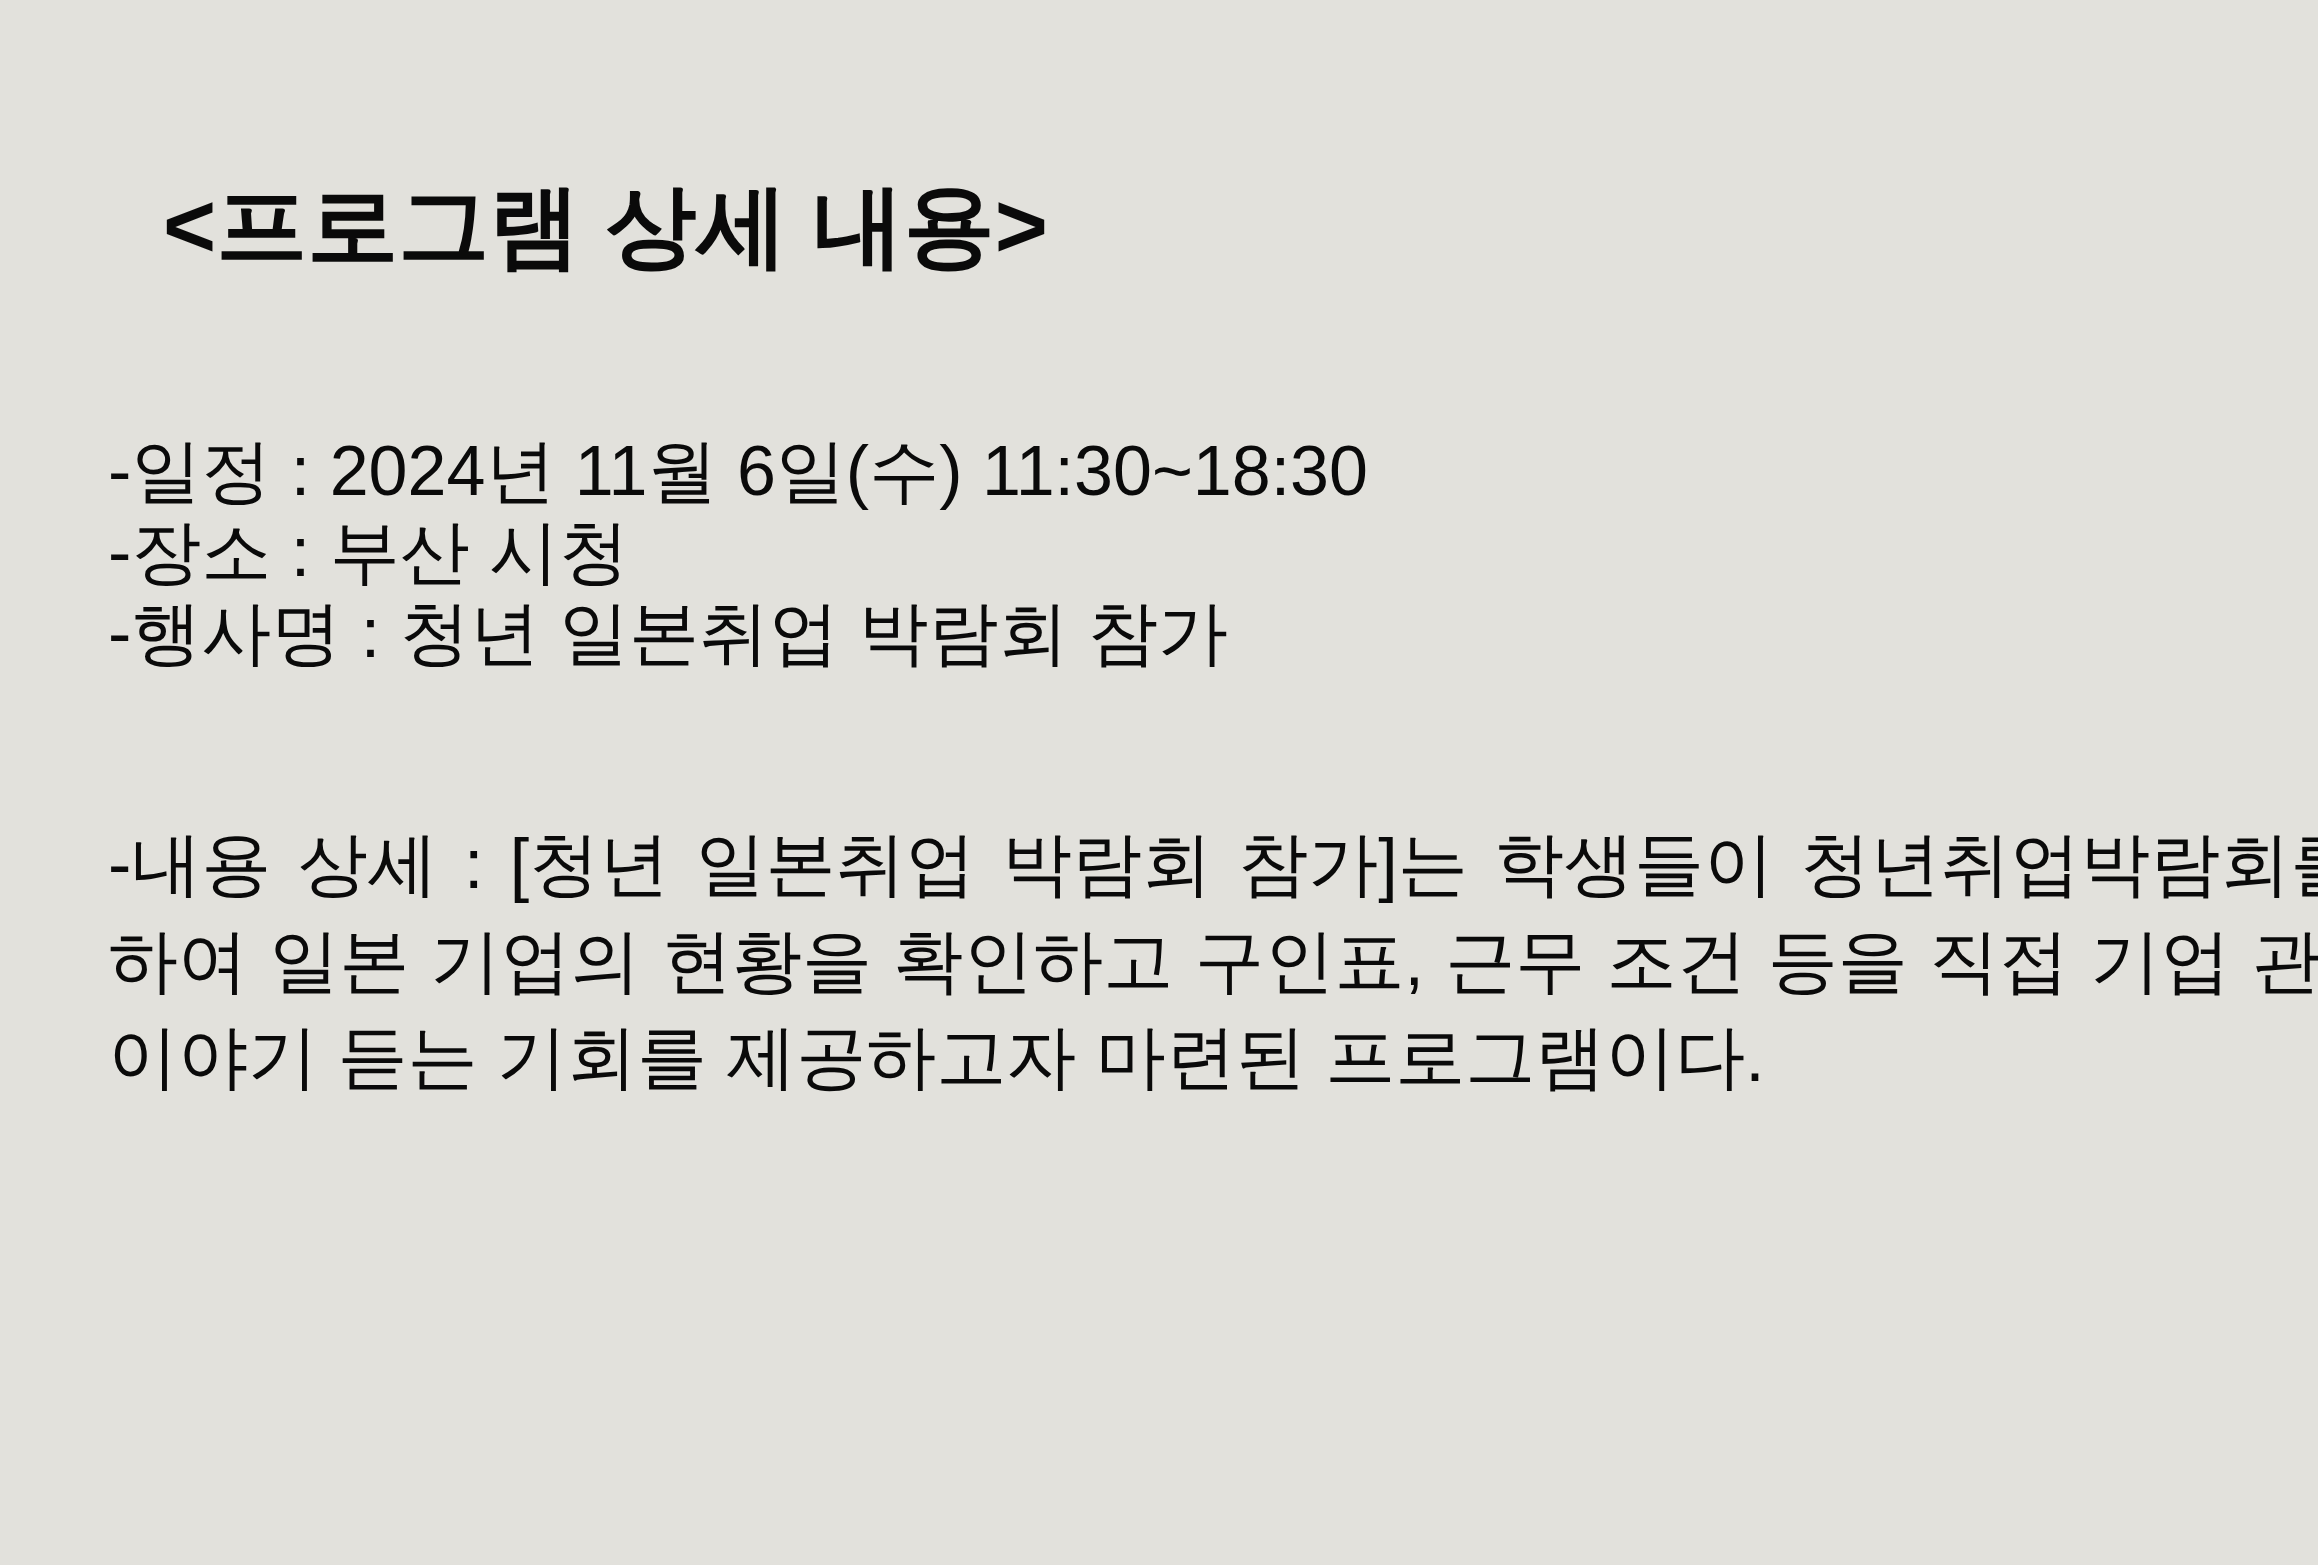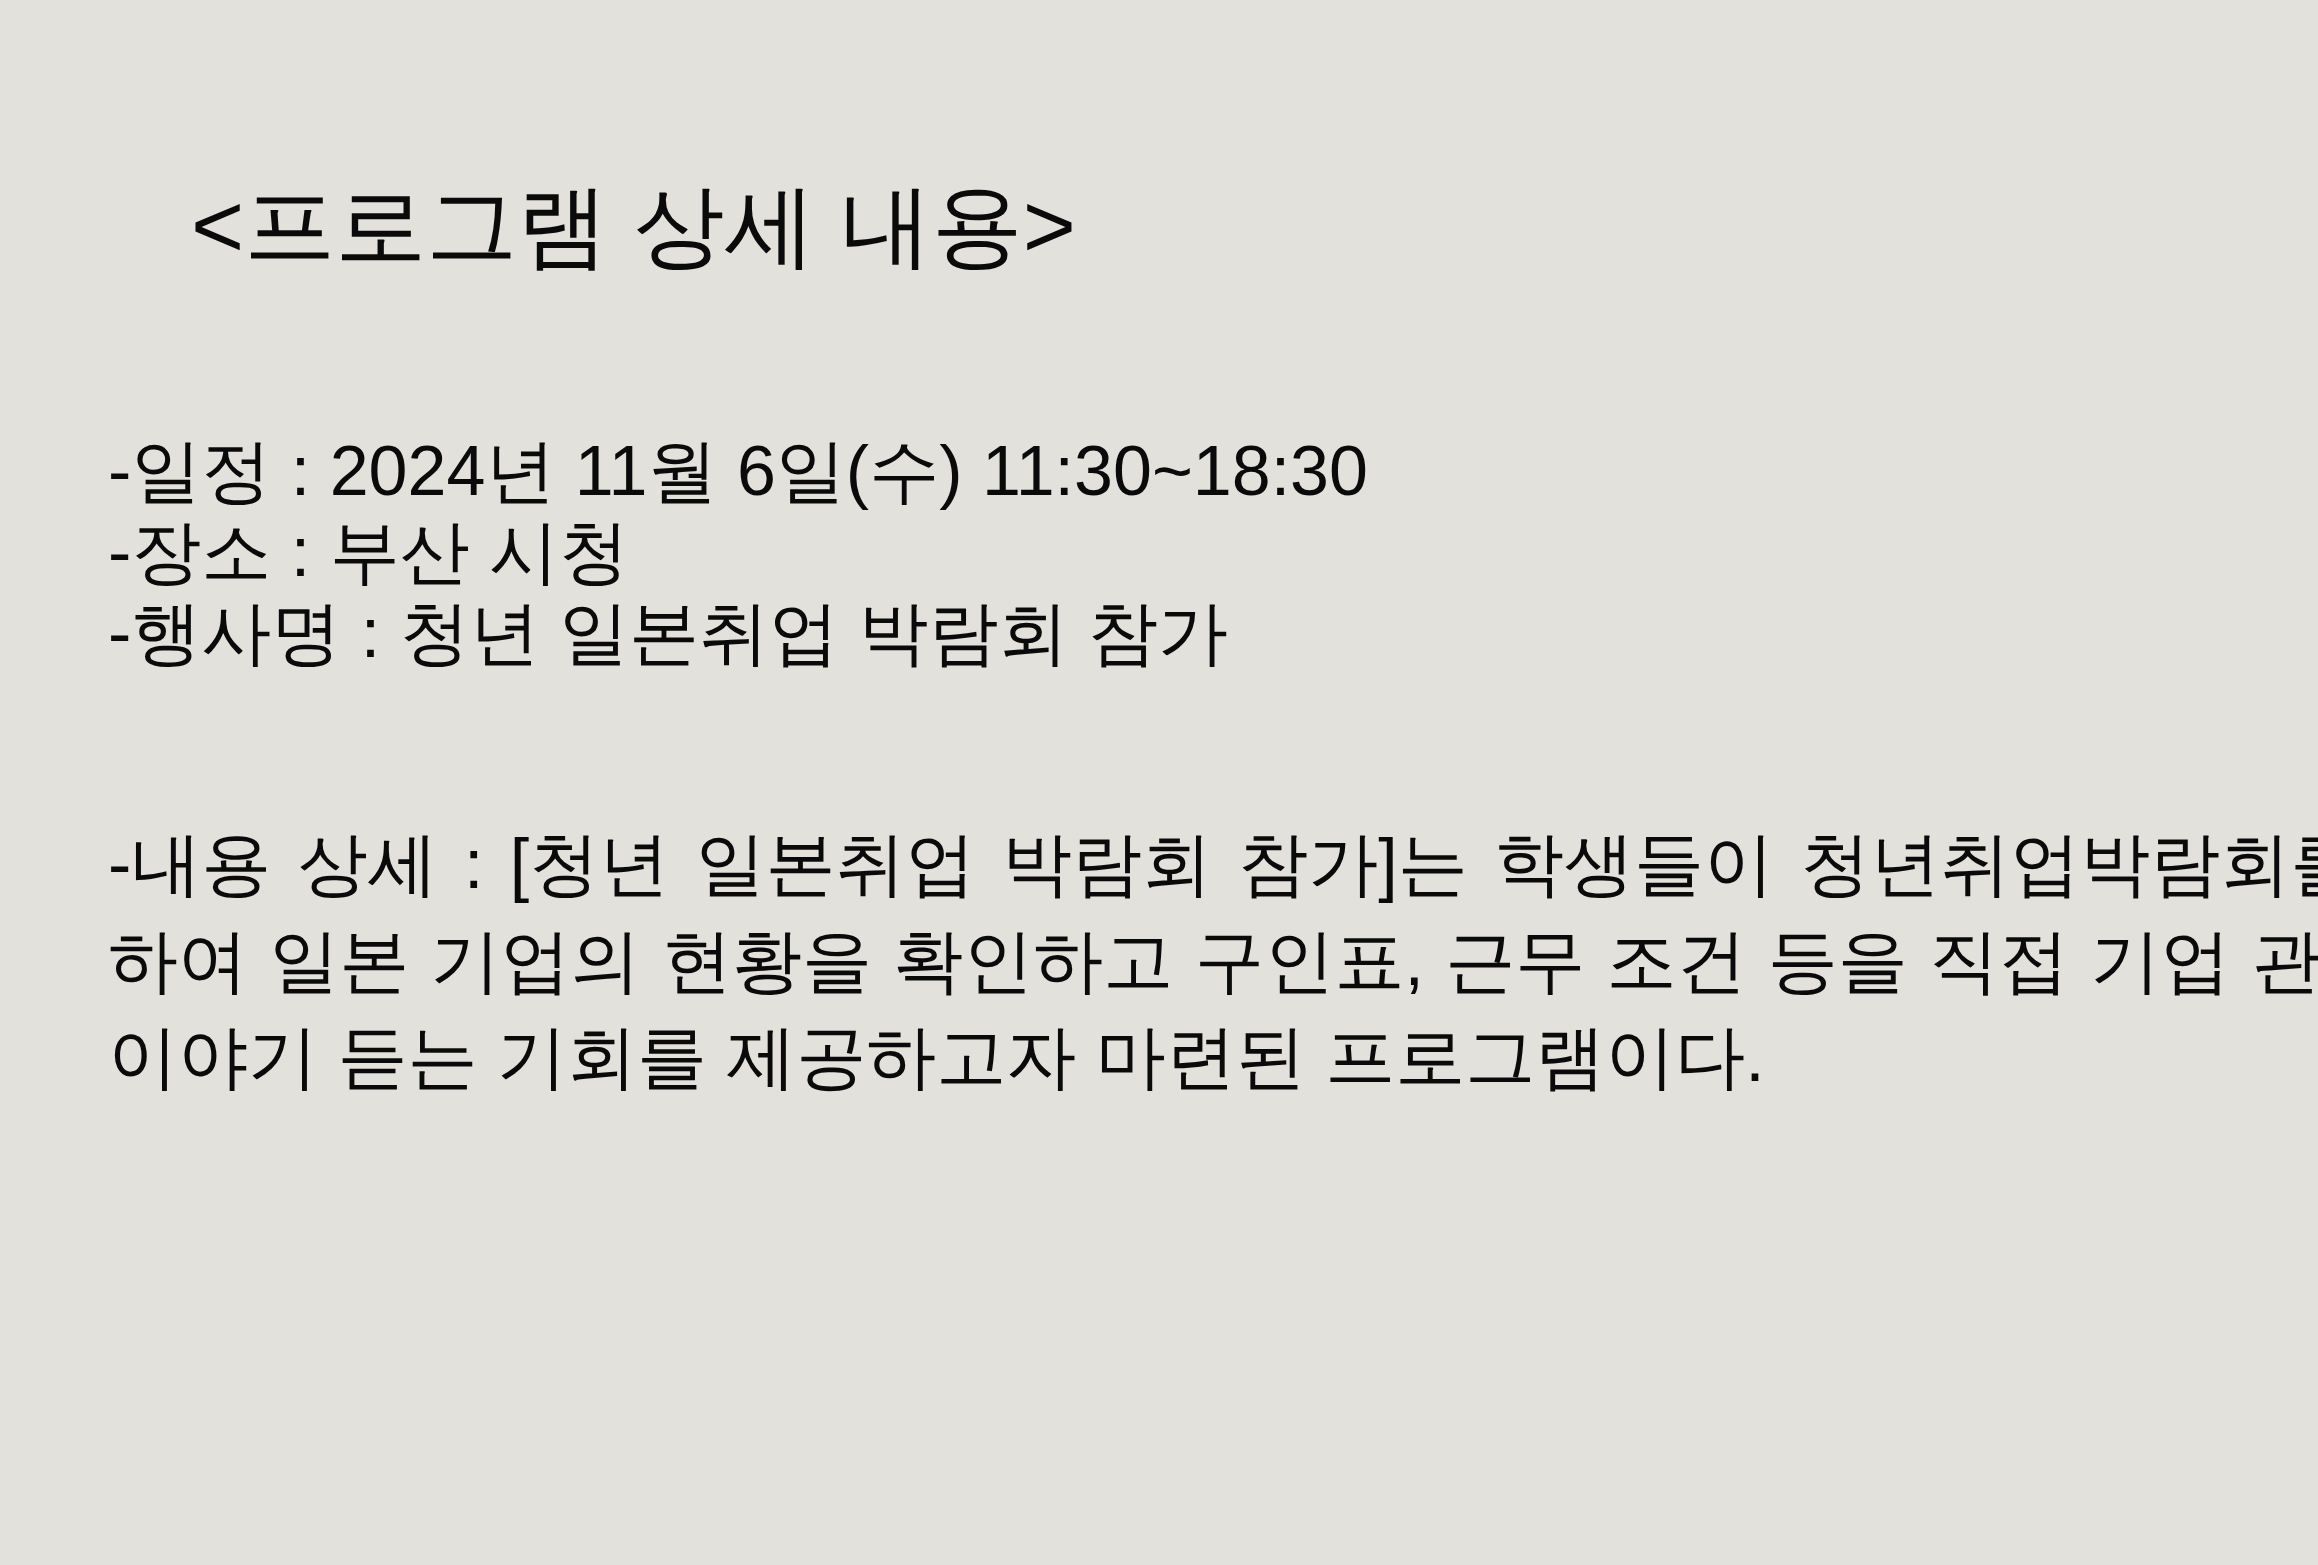--- a/index.html
+++ b/index.html
@@ -19,24 +19,24 @@
     position: relative;
     width: 2782px;
     height: 1565px;
     background: #E2E1DC;
     box-sizing: border-box;
   }
 
   
   .slide-title {
     position: absolute;
-    left: 191px;
+    left: 163px;
     top: 111px;
     font-size: 91px;
-    font-weight: 400;
+    font-weight: 700;
     line-height: 1.18;
     letter-spacing: 0px;
     white-space: nowrap;
     color: #0A0A0A;
   }
 
   
   .info-block {
     position: absolute;
     left: 108px;

